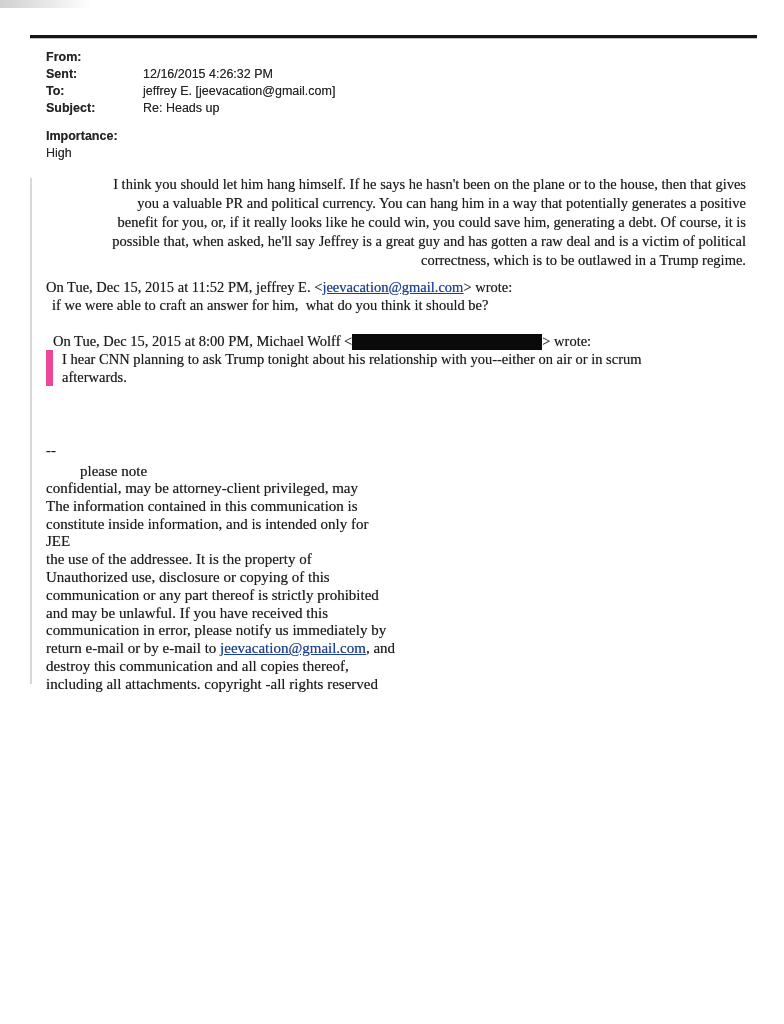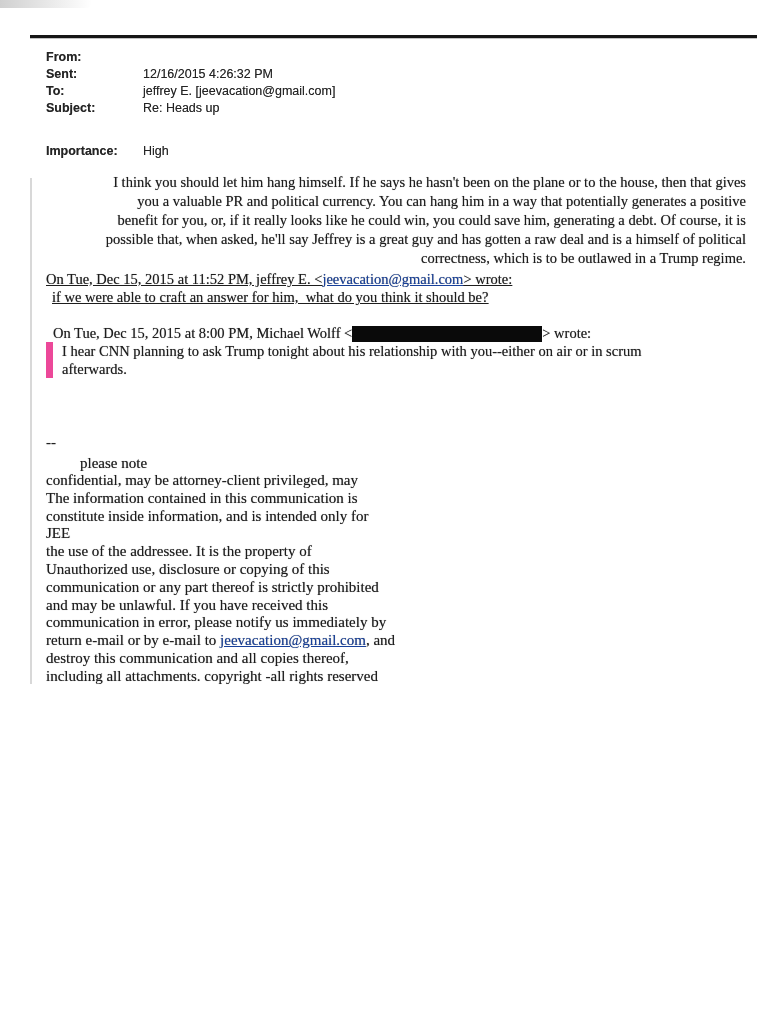--- a/index.html
+++ b/index.html
@@ -19,33 +19,33 @@
     background:#d8d8d8; }
 
   .content { position:absolute; left:46px; top:49px; width:700px; }
 
   
   .hdr { font-family:"Liberation Sans", sans-serif; font-size:12.5px; color:#242424;
          text-shadow:0 0 .6px rgba(40,40,40,.55); }
   .hdr-row { display:flex; line-height:17px; }
   .hdr-label { width:97px; font-weight:bold; flex:0 0 auto; }
   .hdr-value { white-space:pre; }
-  .importance-row { margin-top:26px; }
+  .importance-row { margin-top:11px;flex-direction:column; }
 
   .redaction { display:inline-block; background:#0a0a0a; }
   .redaction-sm { width:150px; height:12px; vertical-align:-2px; }
   .redaction-lg { width:190px; height:16px; vertical-align:-4px; }
 
   
   .bodytext { margin-top:13px; font-size:14.5px; color:#1d1d1d;
               text-shadow:0 0 .7px rgba(30,30,30,.6); }
   .pline { line-height:19px; white-space:pre;text-align:right; }
   .qline { line-height:18px; white-space:pre; }
 
-  .quote1 { margin-top:2px;text-decoration:underline; }
+  .quote1 { margin-top:8px; }
   .quote1 .qbody .qline { padding-left:6px; }
 
   .quote2 { margin-top:18px; }
   .quote2 .attribution { padding-left:7px; line-height:18px; white-space:pre; }
   .quote2 .qbody { border-left:7px solid #ec4899; padding-left:9px; }
 
   a.email-link { color:#17409b; text-decoration:underline; }
 
   
   .sig { margin-top:55px; font-size:15px; }
@@ -84,21 +84,21 @@
         <span class="hdr-label">Importance:</span>
         <span class="hdr-value">High</span>
       </div>
     </div>
 
     <div class="bodytext">
       <div>
         <div class="pline">I think you should let him hang himself. If he says he hasn't been on the plane or to the house, then that gives</div>
         <div class="pline">you a valuable PR and political currency. You can hang him in a way that potentially generates a positive</div>
         <div class="pline">benefit for you, or, if it really looks like he could win, you could save him, generating a debt. Of course, it is</div>
-        <div class="pline">possible that, when asked, he'll say Jeffrey is a great guy and has gotten a raw deal and is a himself of political</div>
+        <div class="pline">possible that, when asked, he'll say Jeffrey is a great guy and has gotten a raw deal and is a victim of political</div>
         <div class="pline">correctness, which is to be outlawed in a Trump regime.</div>
       </div>
 
       <div class="quote1">
         <div class="qline attribution"><span>On Tue, Dec 15, 2015 at 11:52 PM, jeffrey E. &lt;</span><a class="email-link" href="#">jeevacation@gmail.com</a><span>&gt; wrote:</span></div>
         <div class="qbody">
           <div class="qline">if we were able to craft an answer for him,  what do you think it should be?</div>
         </div>
       </div>
 

